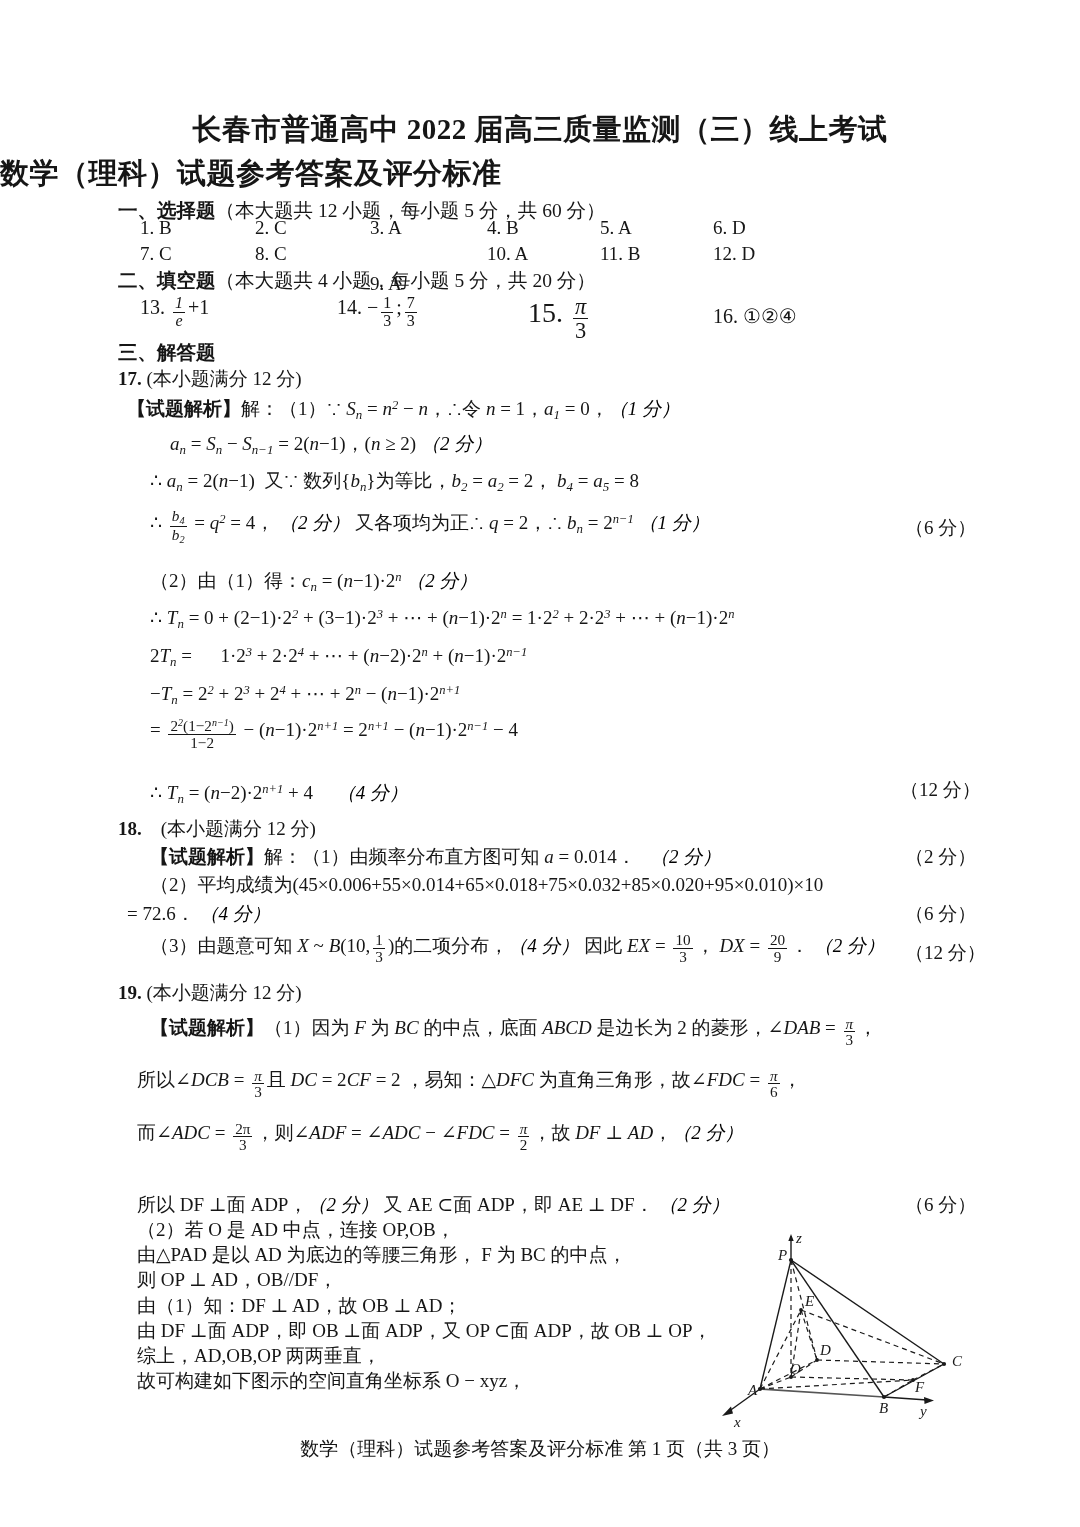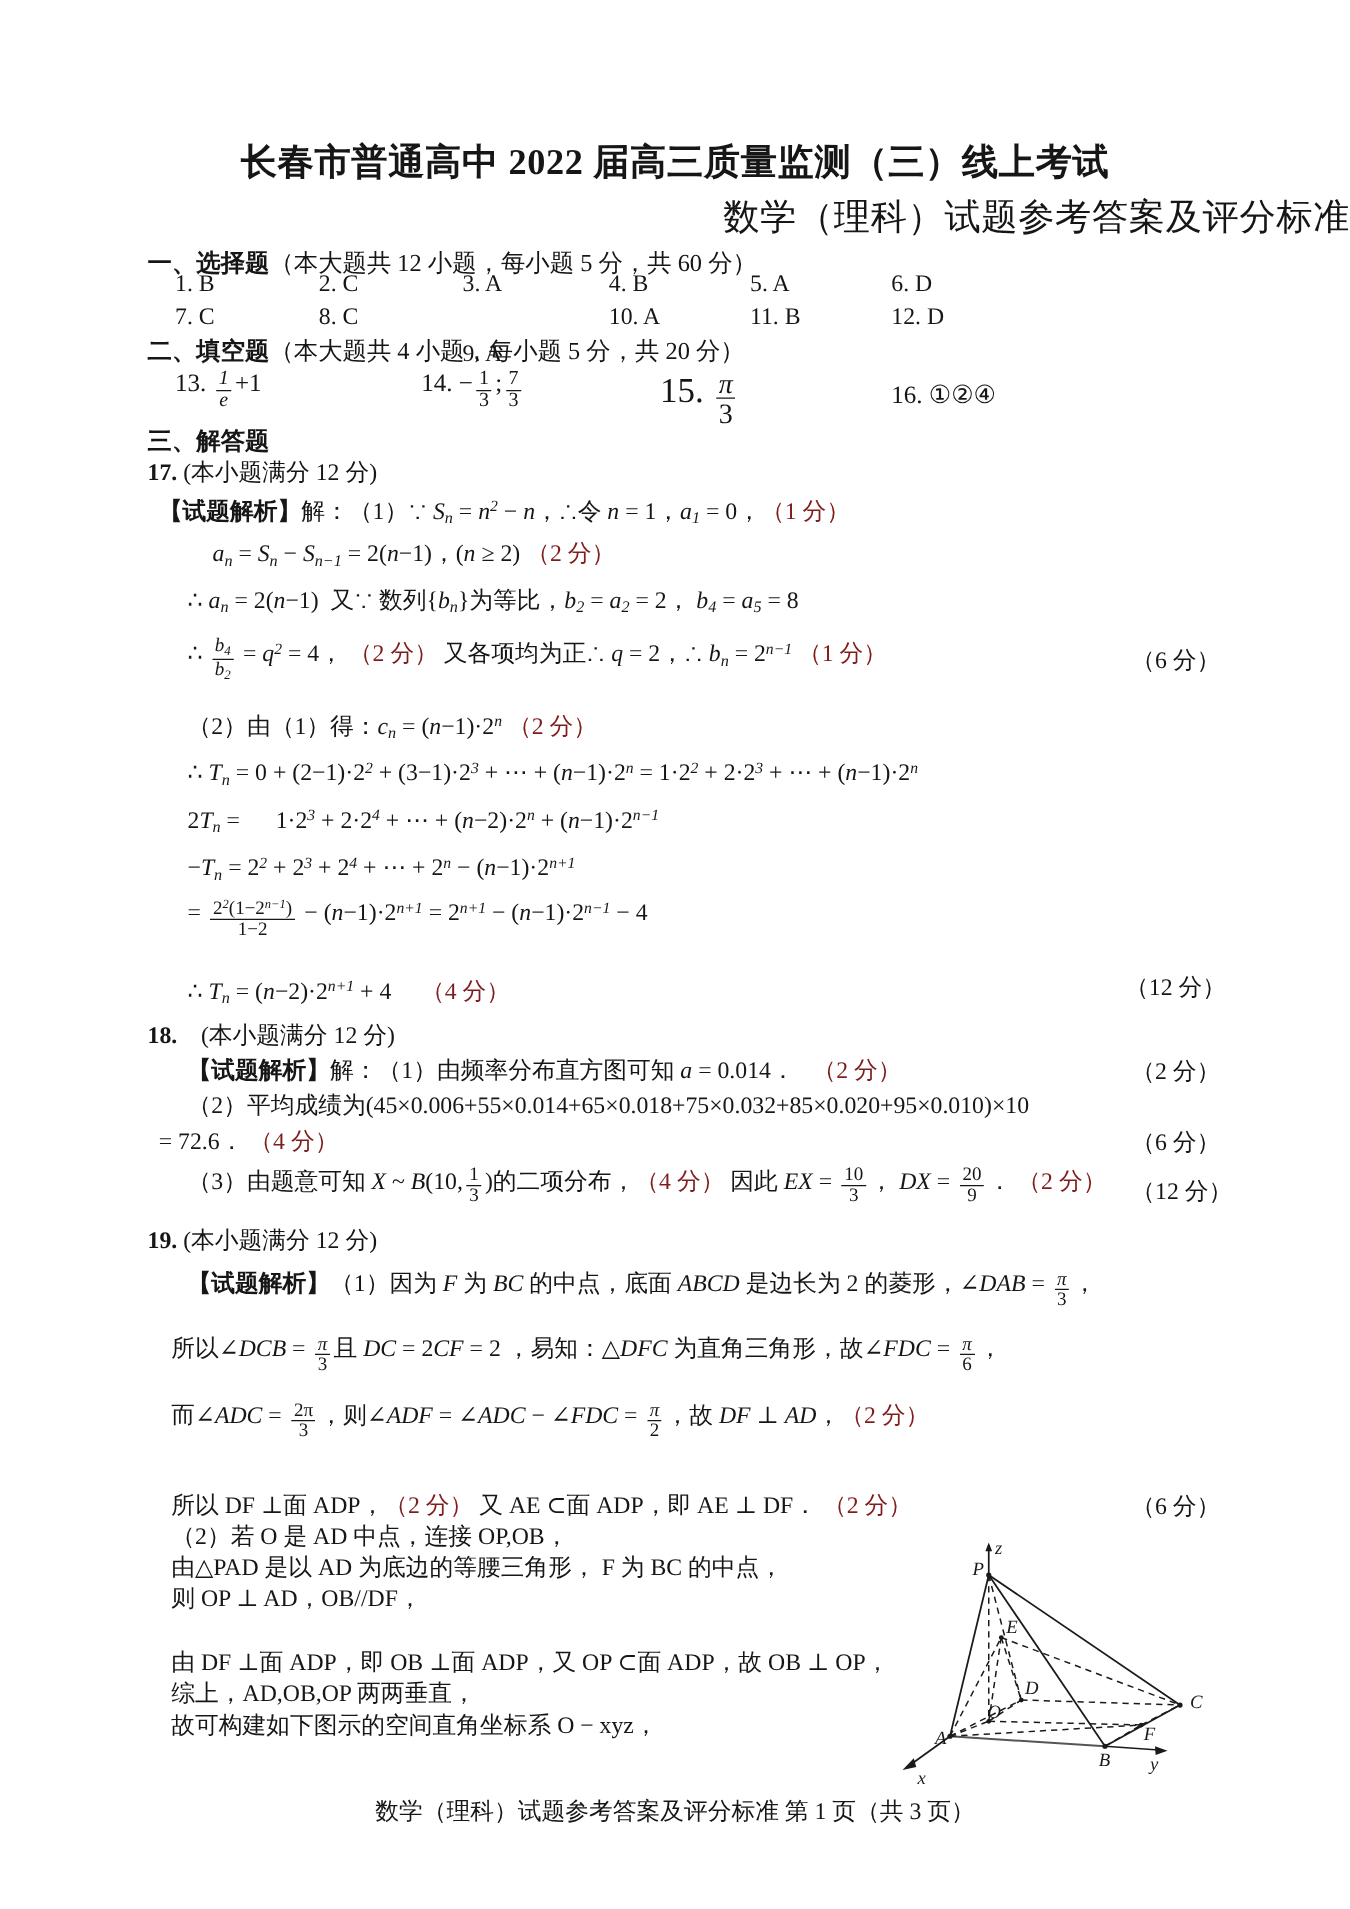--- a/index.html
+++ b/index.html
@@ -12,28 +12,28 @@
     -webkit-font-smoothing:none;
   }
   .page{position:absolute;left:0;top:12px;width:1080px;height:1527px;}
 
   
   .title1{
     position:absolute;left:0;top:98px;width:1080px;text-align:center;
     font-size:29px;font-weight:bold;letter-spacing:.5px;
   }
   .title2{
-    position:absolute;left:0;top:142px;width:1080px;text-align:right;
-    font-size:29px;font-weight:normal;letter-spacing:.5px;
+    position:absolute;left:0;top:142px;width:1080px;text-align:left;
+    font-size:29px;font-weight:bold;letter-spacing:.5px;
   }
 
   
   .row{position:absolute;font-size:19px;line-height:25px;white-space:nowrap;}
   .b{font-weight:bold;}
-  .red{color:#7f1d1d;}
+  .red{color:#000000;font-style:italic;}
   .mark{position:absolute;font-size:19px;white-space:nowrap;}
 
   
   .sec{position:absolute;font-size:19.5px;white-space:nowrap;}
   .sec .hd{font-weight:bold;}
 
   
   .choices{position:absolute;font-size:19px;}
   .choices .cell{position:absolute;white-space:nowrap;}
 
@@ -201,20 +201,21 @@
 
 
   <div class="row" style="left:137px;top:1180px;">
     <span>所以 DF ⊥面 ADP，</span><span class="red">（2 分）</span> <span>又 AE ⊂面 ADP，即 AE ⊥ DF．</span> <span class="red">（2 分）</span>
   </div>
   <div class="mark" style="left:905px;top:1180px;">（6 分）</div>
 
   <div class="row" style="left:137px;top:1205px;">（2）若 O 是 AD 中点，连接 OP,OB，</div>
   <div class="row" style="left:137px;top:1230px;">由△PAD 是以 AD 为底边的等腰三角形， F 为 BC 的中点，</div>
   <div class="row" style="left:137px;top:1255px;">则 OP ⊥ AD，OB//DF，</div>
+  <div class="row" style="left:137px;top:1281px;">由（1）知：DF ⊥ AD，故 OB ⊥ AD；</div>
   <div class="row" style="left:137px;top:1306px;">由 DF ⊥面 ADP，即 OB ⊥面 ADP，又 OP ⊂面 ADP，故 OB ⊥ OP，</div>
   <div class="row" style="left:137px;top:1331px;">综上，AD,OB,OP 两两垂直，</div>
   <div class="row" style="left:137px;top:1356px;">故可构建如下图示的空间直角坐标系 O − xyz，</div>
 
   <svg class="fig" style="left:712px;top:1222px;" width="280" height="196" viewBox="0 0 280 196">
 
     <line x1="79" y1="2" x2="79" y2="26" stroke="#1a1a1a" stroke-width="1.4"></line>
     <polygon points="79,0 76.3,7 81.7,7" fill="#1a1a1a"></polygon>
     <text x="84" y="9">z</text>
 

